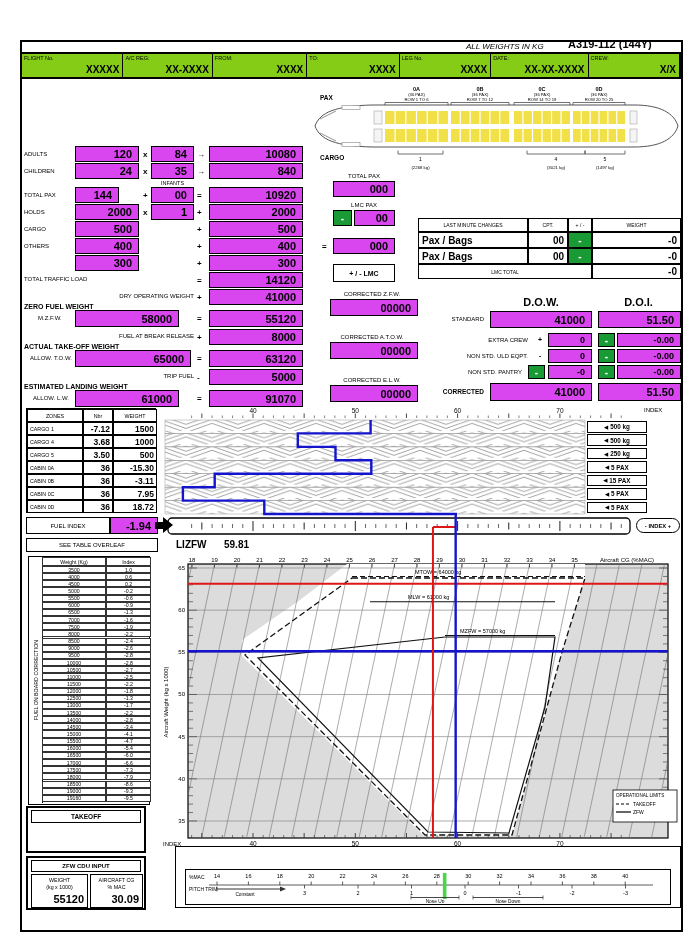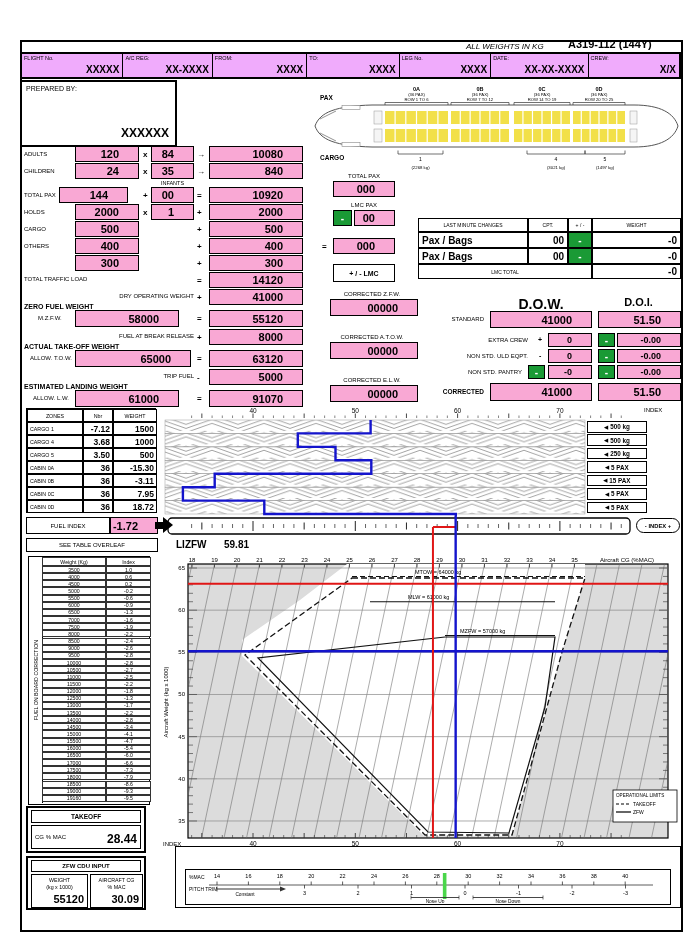--- a/index.html
+++ b/index.html
@@ -3,30 +3,30 @@
 <meta charset="utf-8">
 <style>
   html,body{margin:0;padding:0;background:#fff;}
   #page{position:relative;width:700px;height:934px;background:#fff;
         font-family:"Liberation Sans",sans-serif;color:#000;overflow:hidden;}
   .abs{position:absolute;}
   .lbl{position:absolute;font-size:6px;white-space:nowrap;}
   .lblc{position:absolute;font-size:6px;text-align:center;white-space:nowrap;}
   .lblr{position:absolute;font-size:6px;text-align:right;white-space:nowrap;}
   .shdr{position:absolute;font-size:7px;font-weight:bold;white-space:nowrap;}
-  .bx{position:absolute;height:16px;border:1.6px solid #000;background:#f9a8d4;box-sizing:border-box;
-      display:flex;align-items:center;justify-content:flex-end;padding-right:19px;
+  .bx{position:absolute;height:16px;border:1.6px solid #000;background:#d946ef;box-sizing:border-box;
+      display:flex;align-items:center;justify-content:flex-end;padding-right:6px;
       font-weight:bold;font-size:11px;}
   .bx17{height:17px;}
   .bx14{height:14px;font-size:9px;}
   .bx18{height:18px;}
   .greenbx{background:#1a9a35;color:#fff;justify-content:center;padding-right:0;font-size:10px;}
   .op{position:absolute;font-size:8px;font-weight:bold;}
   .hrow{position:absolute;left:20px;top:52px;width:661px;height:27px;border:2px solid #000;
-        box-sizing:border-box;display:flex;background:#f0abfc;}
+        box-sizing:border-box;display:flex;background:#84cc16;}
   .hcell{position:relative;height:100%;border-right:1.5px solid #000;box-sizing:border-box;}
   .hcell:last-child{border-right:none;}
   .hlbl{position:absolute;left:2px;top:1px;font-size:5.5px;}
   .hval{position:absolute;right:3px;bottom:2px;font-size:10px;font-weight:bold;}
   .bigbox{position:absolute;border:2px solid #000;box-sizing:border-box;background:#fff;}
   .tc{position:absolute;border:0.7px solid #000;box-sizing:border-box;display:flex;align-items:center;background:#fff;}
   .sidelbl{position:absolute;left:587px;width:60px;height:11.5px;border:1.3px solid #000;box-sizing:border-box;
            background:#fff;display:flex;align-items:center;justify-content:center;font-size:6.3px;font-weight:bold;}
   .btn{position:absolute;border:1.4px solid #000;box-sizing:border-box;background:#fff;
        display:flex;align-items:center;justify-content:center;font-size:7px;font-weight:600;}
@@ -65,24 +65,20 @@
       <div class="hcell" style="width: 98px;">
         <div class="hlbl">DATE:</div>
         <div class="hval">XX-XX-XXXX</div>
       </div>
       <div class="hcell" style="width: 91px;">
         <div class="hlbl">CREW:</div>
         <div class="hval">X/X</div>
       </div>
     </div>
 
-  <div class="bigbox" style="left:20px;top:80px;width:157px;height:67px;">
-    <div class="abs" style="left:4px;top:3px;font-size:7px;">PREPARED BY:</div>
-    <div class="abs" style="right:6px;bottom:5px;font-size:12px;font-weight:bold;">XXXXXX</div>
-  </div>
 
   <svg id="pax-svg" class="abs" style="left:312px;top:84px;" width="372" height="98" viewBox="0 0 372 98">
     <path d="M3,42 C8,28 24,22 60,21 L322,21 C348,21 362,29 366,42 C362,55 348,63 322,63 L60,63 C24,62 8,56 3,42 Z" fill="#fff" stroke="#555" stroke-width="1"></path>
     <path d="M8,35 L24,27 M8,49 L24,57" stroke="#777" stroke-width="0.8" fill="none"></path>
     <g id="pax-g">
         <text x="8" y="16" font-size="6.5" text-anchor="start" fill="#000" font-family="Liberation Sans, sans-serif" font-weight="bold">PAX</text>
         <text x="8" y="76" font-size="6.5" text-anchor="start" fill="#000" font-family="Liberation Sans, sans-serif" font-weight="bold">CARGO</text>
         <rect x="30" y="21.5" width="18" height="4" fill="#fff" stroke="#888" stroke-width="0.6"></rect>
         <rect x="30" y="58.5" width="18" height="4" fill="#fff" stroke="#888" stroke-width="0.6"></rect>
         <rect x="62" y="27" width="8" height="13" fill="#f5f5f5" stroke="#999" stroke-width="0.5"></rect>
@@ -189,21 +185,21 @@
   <div class="lbl" style="left:24px;top:168px;">CHILDREN</div>
   <div class="bx" style="left:75px;top:163px;width:64px;">24</div>
   <div class="op" style="left:143px;top:167px;">x</div>
   <div class="bx" style="left:151px;top:163px;width:43px;">35</div>
   <div class="op" style="left:197px;top:167px;">→</div>
   <div class="bx" style="left:209px;top:163px;width:94px;">840</div>
 
   <div class="lblc" style="left:151px;top:180px;width:43px;font-size:5.5px;">INFANTS</div>
 
   <div class="lbl" style="left:24px;top:192px;">TOTAL PAX</div>
-  <div class="bx" style="left:59px;top:187px;width:69px;">144</div>
+  <div class="bx" style="left:75px;top:187px;width:44px;">144</div>
   <div class="op" style="left:143px;top:191px;">+</div>
   <div class="bx" style="left:151px;top:187px;width:43px;">00</div>
   <div class="op" style="left:197px;top:191px;">=</div>
   <div class="bx" style="left:209px;top:187px;width:94px;">10920</div>
 
   <div class="lbl" style="left:24px;top:209px;">HOLDS</div>
   <div class="bx" style="left:75px;top:204px;width:64px;">2000</div>
   <div class="op" style="left:143px;top:208px;">x</div>
   <div class="bx" style="left:151px;top:204px;width:43px;">1</div>
   <div class="op" style="left:197px;top:208px;">+</div>
@@ -286,21 +282,21 @@
 
     <div class="tc" style="left:0;top:30px;width:110px;height:16px;padding-left:3px;font-size:10px;font-weight:bold;">Pax / Bags</div>
     <div class="tc" style="left:110px;top:30px;width:40px;height:16px;justify-content:flex-end;padding-right:3px;font-size:10px;font-weight:bold;">00</div>
     <div class="tc" style="left:150px;top:30px;width:24px;height:16px;justify-content:center;background:#1a9a35;color:#fff;font-size:10px;font-weight:bold;">-</div>
     <div class="tc" style="left:174px;top:30px;width:89px;height:16px;justify-content:flex-end;padding-right:3px;font-size:10px;font-weight:bold;">-0</div>
 
     <div class="tc" style="left:0;top:46px;width:174px;height:15px;justify-content:center;font-size:5px;">LMC TOTAL</div>
     <div class="tc" style="left:174px;top:46px;width:89px;height:15px;justify-content:flex-end;padding-right:3px;font-size:10px;font-weight:bold;">-0</div>
   </div>
 
-  <div class="abs" style="left:490px;top:296px;width:102px;text-align:center;font-size:14px;font-weight:bold;">D.O.W.</div>
+  <div class="abs" style="left:490px;top:296px;width:102px;text-align:center;font-size:11px;font-weight:bold;">D.O.W.</div>
   <div class="abs" style="left:596px;top:296px;width:85px;text-align:center;font-size:11px;font-weight:bold;">D.O.I.</div>
 
   <div class="lblr" style="left:416px;top:316px;width:68px;">STANDARD</div>
   <div class="bx bx17" style="left:490px;top:311px;width:102px;">41000</div>
   <div class="bx bx17" style="left:598px;top:311px;width:83px;">51.50</div>
 
   <div class="lblr" style="left:416px;top:337px;width:112px;">EXTRA CREW</div>
   <div class="op" style="left:538px;top:336px;font-size:7px;">+</div>
   <div class="bx bx14" style="left:548px;top:333px;width:44px;">0</div>
   <div class="bx bx14 greenbx" style="left:598px;top:333px;width:17px;">-</div>
@@ -413,21 +409,21 @@
         <line x1="430.59000000000003" y1="11.5" x2="430.59000000000003" y2="14" stroke="#333" stroke-width="0.6"></line>
         <line x1="440.82" y1="11.5" x2="440.82" y2="14" stroke="#333" stroke-width="0.6"></line>
         <line x1="451.05" y1="9.5" x2="451.05" y2="14" stroke="#333" stroke-width="0.9"></line>
         <line x1="461.28000000000003" y1="11.5" x2="461.28000000000003" y2="14" stroke="#333" stroke-width="0.6"></line>
         <polyline points="210.6,16.0 210.6,29.4 137.8,29.4 137.8,42.9 175.5,42.9 175.5,56.3 211.3,56.3 211.3,69.7 54.7,69.7 54.7,83.2 22.9,83.2 22.9,96.6 104.3,96.6 104.3,110.0 295.8,110.0 295.8,112.0" fill="none" stroke="#1414cc" stroke-width="2.4" stroke-linejoin="miter"></polyline>
       </g>
   </svg>
   <div id="side-labels"></div>
 
   <div class="btn" style="left:26px;top:517px;width:84px;height:17px;font-size:6px;font-weight:400;">FUEL INDEX</div>
-  <div class="bx bx17" style="left:110px;top:517px;width:48px;">-1.72</div>
+  <div class="bx bx17" style="left:110px;top:517px;width:48px;">-1.94</div>
   <div class="abs" style="left:155px;top:522px;width:8px;height:7px;background:#000;z-index:4;"></div>
   <div class="abs" style="left:163px;top:517px;width:0;height:0;border-left:10px solid #000;border-top:8px solid transparent;border-bottom:8px solid transparent;z-index:4;"></div>
   <svg id="istrip-svg" class="abs" style="left:160px;top:516px;" width="522" height="36" viewBox="0 0 522 36">
       <g id="istrip-g">
         <rect x="8" y="2" width="462" height="16" rx="4" fill="none" stroke="#000" stroke-width="1.3"></rect>
         <line x1="31.619999999999997" y1="8" x2="31.619999999999997" y2="12" stroke="#222" stroke-width="0.7"></line>
         <line x1="41.849999999999994" y1="6.5" x2="41.849999999999994" y2="13.5" stroke="#222" stroke-width="1"></line>
         <line x1="52.08" y1="8" x2="52.08" y2="12" stroke="#222" stroke-width="0.7"></line>
         <line x1="62.31" y1="8" x2="62.31" y2="12" stroke="#222" stroke-width="0.7"></line>
         <line x1="72.53999999999999" y1="8" x2="72.53999999999999" y2="12" stroke="#222" stroke-width="0.7"></line>
@@ -772,24 +768,20 @@
         <text x="456" y="245" font-size="4.6" text-anchor="start" fill="#000" font-family="Liberation Sans, sans-serif">OPERATIONAL LIMITS</text>
         <line x1="456" y1="252" x2="471" y2="252" stroke="#000" stroke-width="1.1" stroke-dasharray="3,2"></line>
         <text x="473" y="254" font-size="5" text-anchor="start" fill="#000" font-family="Liberation Sans, sans-serif">TAKEOFF</text>
         <line x1="456" y1="260" x2="471" y2="260" stroke="#000" stroke-width="1.2"></line>
         <text x="473" y="262" font-size="5" text-anchor="start" fill="#000" font-family="Liberation Sans, sans-serif">ZFW</text>
       </g>
   </svg>
 
   <div class="bigbox" style="left:26px;top:806px;width:120px;height:47px;">
     <div class="btn" style="left:3px;top:2px;width:110px;height:13px;font-size:6.5px;border-width:1px;">TAKEOFF</div>
-    <div class="abs" style="left:3px;top:17px;width:110px;height:24px;border:1.5px solid #000;box-sizing:border-box;">
-      <div class="abs" style="left:3px;top:8px;font-size:6px;">CG % MAC</div>
-      <div class="abs" style="right:3px;bottom:2px;font-size:12px;font-weight:bold;">28.44</div>
-    </div>
   </div>
   <div class="bigbox" style="left:26px;top:856px;width:120px;height:54px;">
     <div class="btn" style="left:3px;top:2px;width:110px;height:12px;font-size:6px;border-width:1px;">ZFW CDU INPUT</div>
     <div class="abs" style="left:3px;top:16px;width:57px;height:34px;border:1px solid #000;box-sizing:border-box;">
       <div class="lblc" style="left:0;top:2px;width:100%;font-size:5.3px;">WEIGHT</div>
       <div class="lblc" style="left:0;top:9px;width:100%;font-size:5.3px;">(kg x 1000)</div>
       <div class="abs" style="right:3px;bottom:2px;font-size:11px;font-weight:bold;">55120</div>
     </div>
     <div class="abs" style="left:62px;top:16px;width:53px;height:34px;border:1px solid #000;box-sizing:border-box;">
       <div class="lblc" style="left:0;top:2px;width:100%;font-size:5.3px;">AIRCRAFT CG</div>

